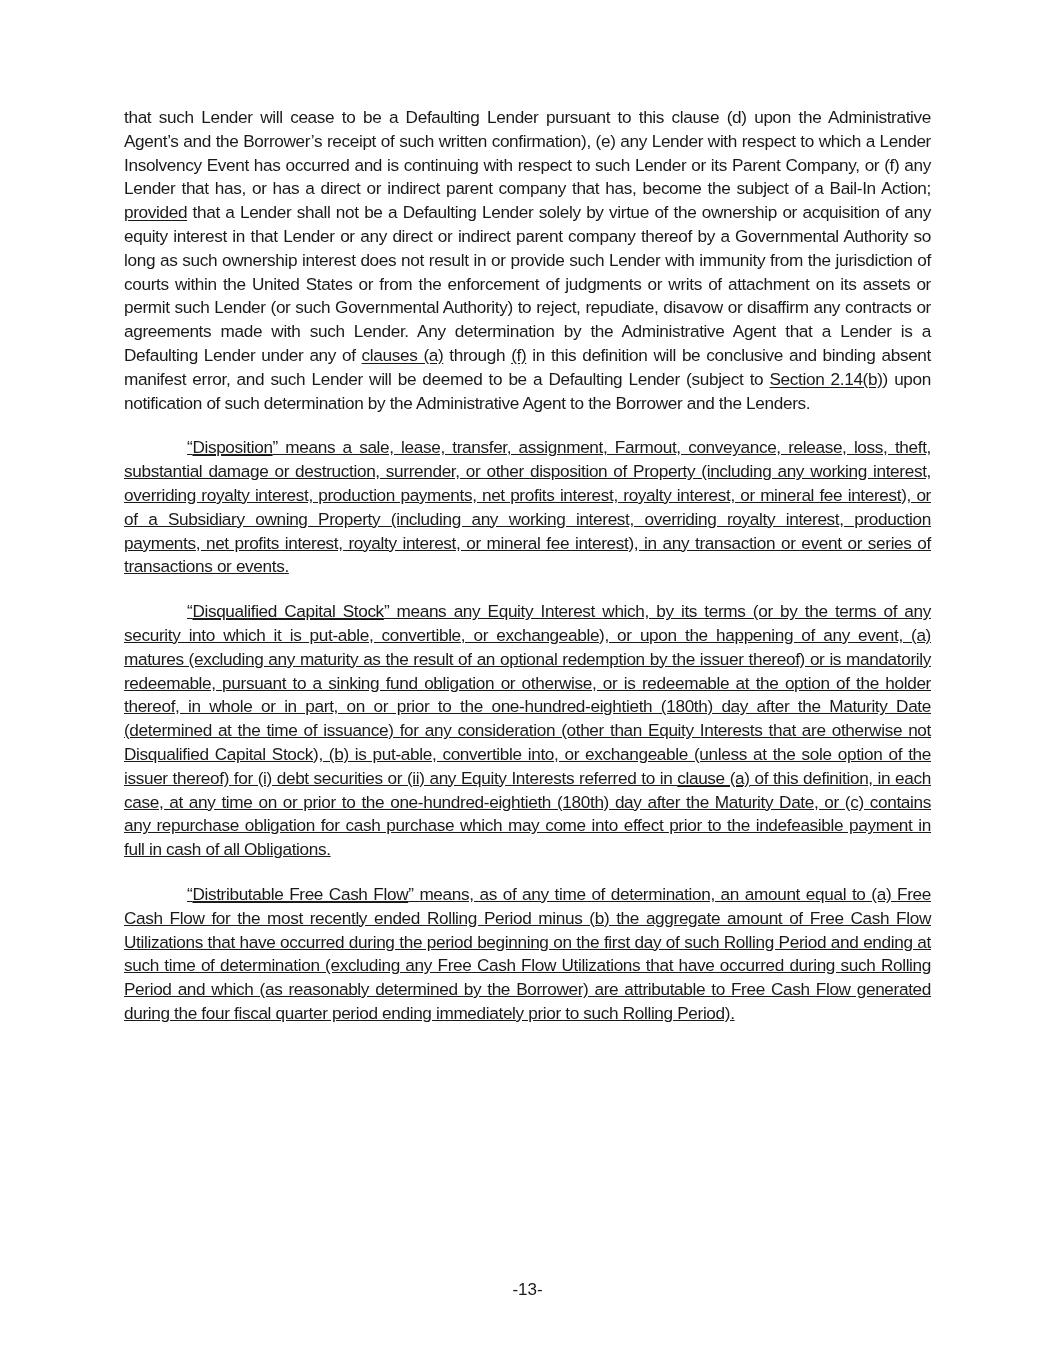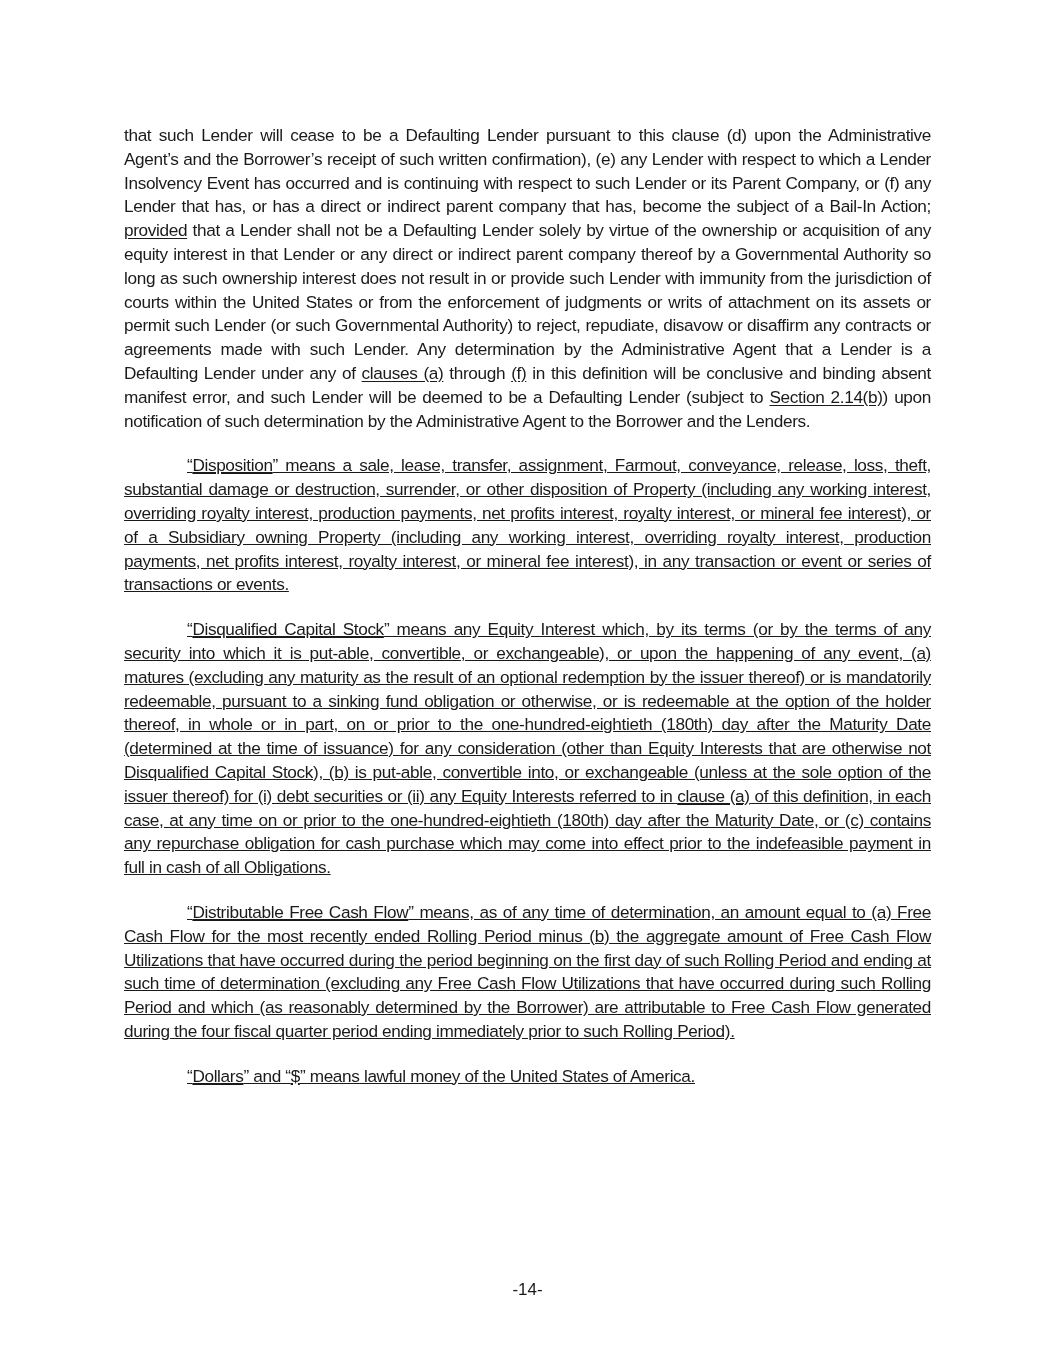--- a/index.html
+++ b/index.html
@@ -1,18 +1,18 @@
 <!DOCTYPE html>
 <html><head>
 <meta charset="utf-8">
 <style>
   html, body { margin: 0; padding: 0; background: #ffffff; }
   body { width: 1055px; height: 1365px; position: relative; overflow: hidden; }
   .page {
-    position: absolute; left: 124px; top: 124px; width: 807px;
+    position: absolute; left: 124px; top: 106px; width: 807px;
     font-family: "Liberation Sans", sans-serif;
     font-size: 17.2px; line-height: 23.8px; color: #1a1a1a;
     letter-spacing: -0.35px;
   }
   .para { margin: 0 0 21px 0; text-align: justify; }
   .para.indent { text-indent: 63px; text-decoration: underline; }
   .u { text-decoration: underline; text-underline-offset: 2px; }
   .footer {
     position: absolute; left: 0; width: 1055px; top: 1280px;
     text-align: center; font-family: "Liberation Sans", sans-serif;
@@ -20,15 +20,14 @@
   }
 </style>
 </head>
 <body>
 
 <div class="page" id="page">
     <p class="para"><span>that such Lender will cease to be a Defaulting Lender pursuant to this clause (d) upon the Administrative Agent’s and the Borrower’s receipt of such written confirmation), (e) any Lender with respect to which a Lender Insolvency Event has occurred and is continuing with respect to such Lender or its Parent Company, or (f) any Lender that has, or has a direct or indirect parent company that has, become the subject of a Bail-In Action; </span><span class="u">provided</span><span> that a Lender shall not be a Defaulting Lender solely by virtue of the ownership or acquisition of any equity interest in that Lender or any direct or indirect parent company thereof by a Governmental Authority so long as such ownership interest does not result in or provide such Lender with immunity from the jurisdiction of courts within the United States or from the enforcement of judgments or writs of attachment on its assets or permit such Lender (or such Governmental Authority) to reject, repudiate, disavow or disaffirm any contracts or agreements made with such Lender.  Any determination by the Administrative Agent that a Lender is a Defaulting Lender under any of </span><span class="u">clauses (a)</span><span> through </span><span class="u">(f)</span><span> in this definition will be conclusive and binding absent manifest error, and such Lender will be deemed to be a Defaulting Lender (subject to </span><span class="u">Section 2.14(b)</span><span>) upon notification of such determination by the Administrative Agent to the Borrower and the Lenders.</span></p>
     <p class="para indent"><span>“</span><span class="u">Disposition</span><span>” means a sale, lease, transfer, assignment, Farmout, conveyance, release, loss, theft, substantial damage or destruction, surrender, or other disposition of Property (including any working interest, overriding royalty interest, production payments, net profits interest, royalty interest, or mineral fee interest), or of a Subsidiary owning Property (including any working interest, overriding royalty interest, production payments, net profits interest, royalty interest, or mineral fee interest), in any transaction or event or series of transactions or events.</span></p>
     <p class="para indent"><span>“</span><span class="u">Disqualified Capital Stock</span><span>” means any Equity Interest which, by its terms (or by the terms of any security into which it is put-able, convertible, or exchangeable), or upon the happening of any event, (a) matures (excluding any maturity as the result of an optional redemption by the issuer thereof) or is mandatorily redeemable, pursuant to a sinking fund obligation or otherwise, or is redeemable at the option of the holder thereof, in whole or in part, on or prior to the one-hundred-eightieth (180th) day after the Maturity Date (determined at the time of issuance) for any consideration (other than Equity Interests that are otherwise not Disqualified Capital Stock), (b) is put-able, convertible into, or exchangeable (unless at the sole option of the issuer thereof) for (i) debt securities or (ii) any Equity Interests referred to in </span><span class="u">clause (a)</span><span> of this definition, in each case, at any time on or prior to the one-hundred-eightieth (180th) day after the Maturity Date, or (c) contains any repurchase obligation for cash purchase which may come into effect prior to the indefeasible payment in full in cash of all Obligations.</span></p>
     <p class="para indent"><span>“</span><span class="u">Distributable Free Cash Flow</span><span>” means, as of any time of determination, an amount equal to (a) Free Cash Flow for the most recently ended Rolling Period minus (b) the aggregate amount of Free Cash Flow Utilizations that have occurred during the period beginning on the first day of such Rolling Period and ending at such time of determination (excluding any Free Cash Flow Utilizations that have occurred during such Rolling Period and which (as reasonably determined by the Borrower) are attributable to Free Cash Flow generated during the four fiscal quarter period ending immediately prior to such Rolling Period).</span></p>
-    <p class="para indent"><span>“</span><span class="u">Dollars</span><span>” and “</span><span class="u">$</span><span>” means lawful money of the United States of America.</span></p>
   </div>
-<div class="footer">-14-</div>
+<div class="footer">-13-</div>
 
 </body></html>

